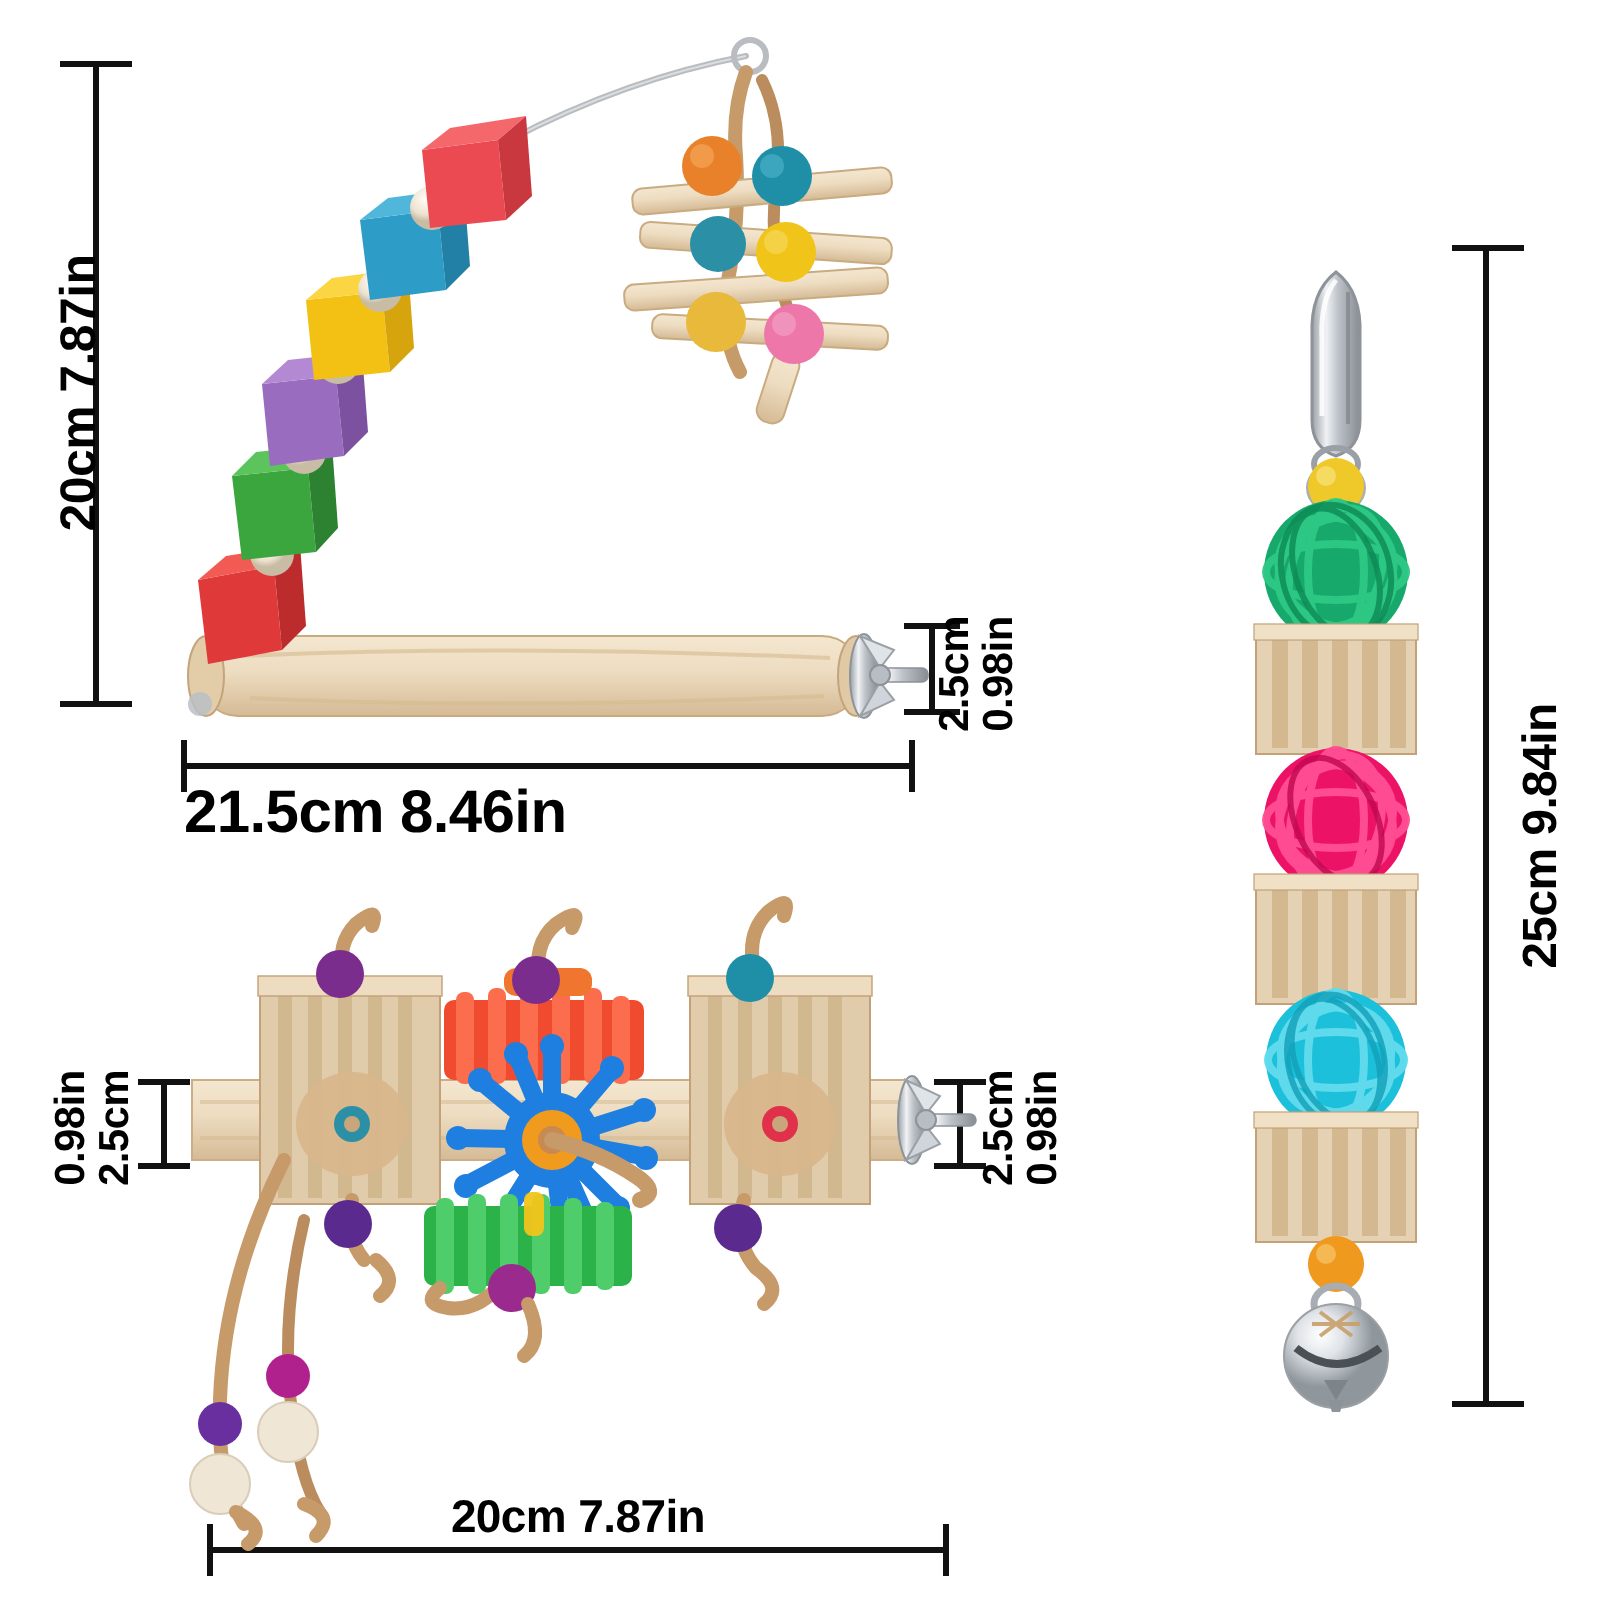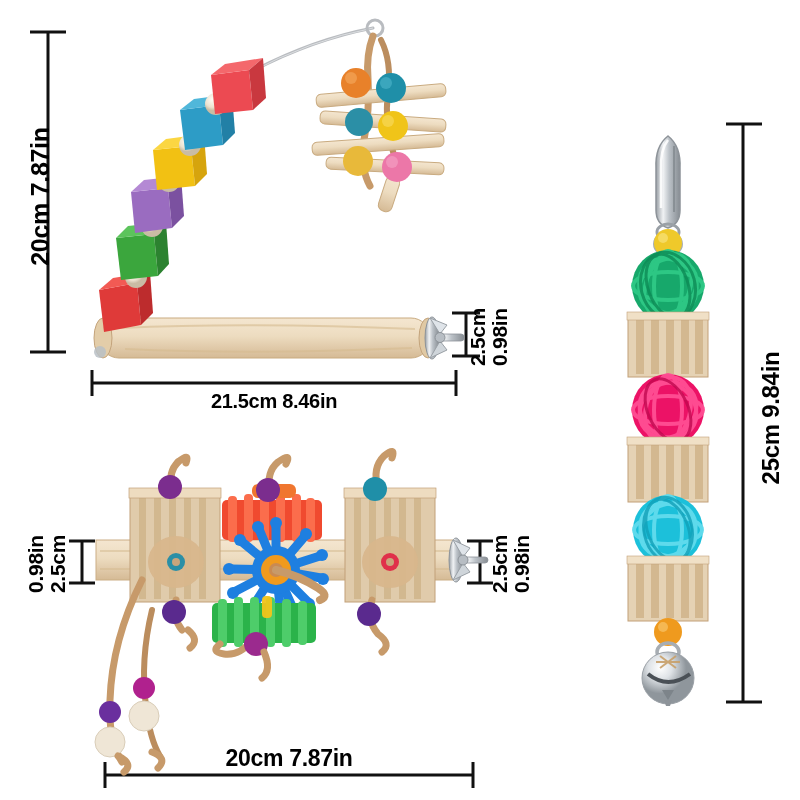--- a/index.html
+++ b/index.html
@@ -414,21 +414,21 @@
           <line x1="656" y1="662" x2="680" y2="662"></line>
             <line x1="660" y1="656" x2="676" y2="668"></line>
           <line x1="676" y1="656" x2="660" y2="668"></line>
         </g>
       </g>
     </g>
   </svg>
 
   <div class="dim-label vert-lbl nosel" style="left:-40px;top:182px;width:160px;text-align:center;font-size:25px;">20cm 7.87in</div>
 
-  <div class="dim-label nosel" style="left:92px;top:390px;width:364px;text-align:center;font-size:20px;">21.5cm 8.46in</div>
+  <div class="dim-label nosel" style="left:92px;top:390px;width:364px;text-align:left;font-size:30px;">21.5cm 8.46in</div>
 
   <div class="dim-label vert-lbl nosel" style="left:456px;top:325px;width:88px;text-align:center;font-size:21px;">0.98in</div>
 
   <div class="dim-label vert-lbl nosel" style="left:434px;top:325px;width:88px;text-align:center;font-size:21px;">2.5cm</div>
 
   <div class="dim-label vert-lbl nosel" style="left:14px;top:552px;width:88px;text-align:center;font-size:21px;">2.5cm</div>
 
   <div class="dim-label vert-lbl nosel" style="left:-8px;top:552px;width:88px;text-align:center;font-size:21px;">0.98in</div>
 
   <div class="dim-label vert-lbl nosel" style="left:478px;top:552px;width:88px;text-align:center;font-size:21px;">0.98in</div>

